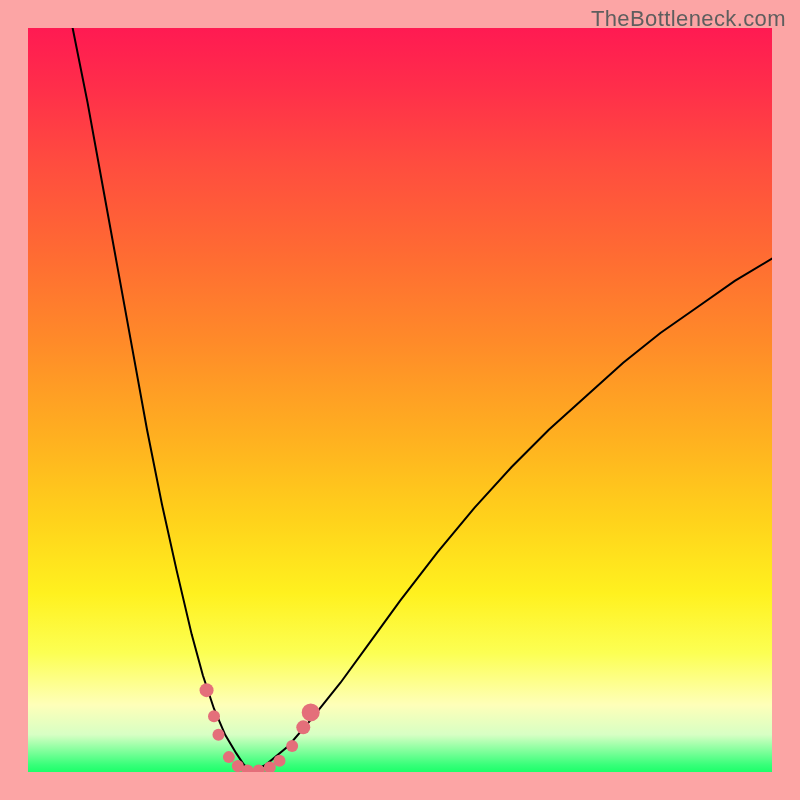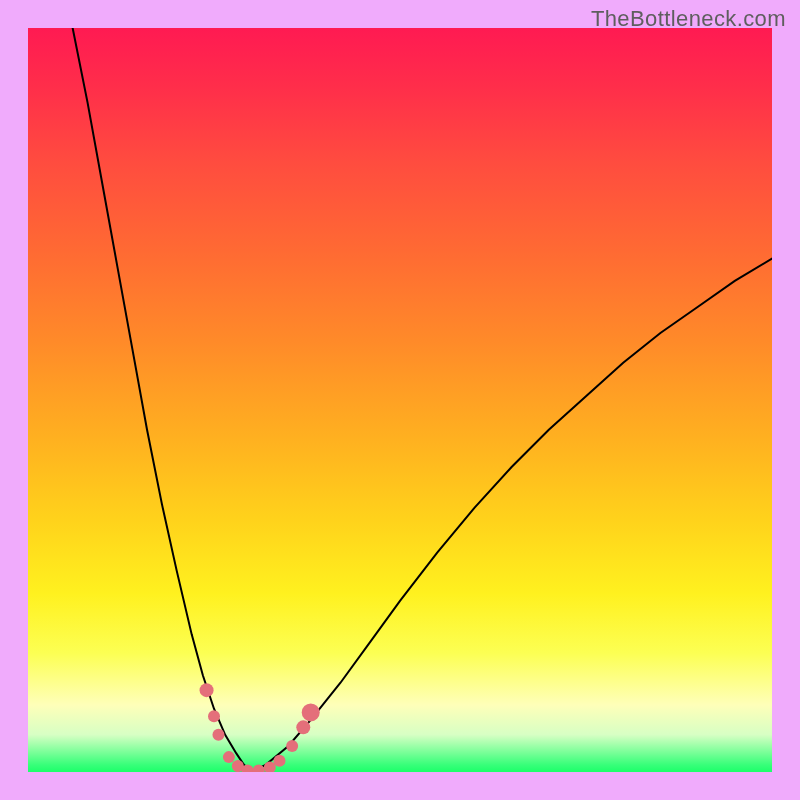--- a/index.html
+++ b/index.html
@@ -8,21 +8,21 @@
     width: 800px;
     height: 800px;
     overflow: hidden;
     background: #000;
     font-family: Arial, Helvetica, sans-serif;
   }
   .frame {
     position: relative;
     width: 800px;
     height: 800px;
-    background: #f0abfc;
+    background: #fca5a5;
   }
   .plot-area {
     position: absolute;
     left: 28px;
     top: 28px;
     width: 744px;
     height: 744px;
     
     background: linear-gradient(
       to bottom,

